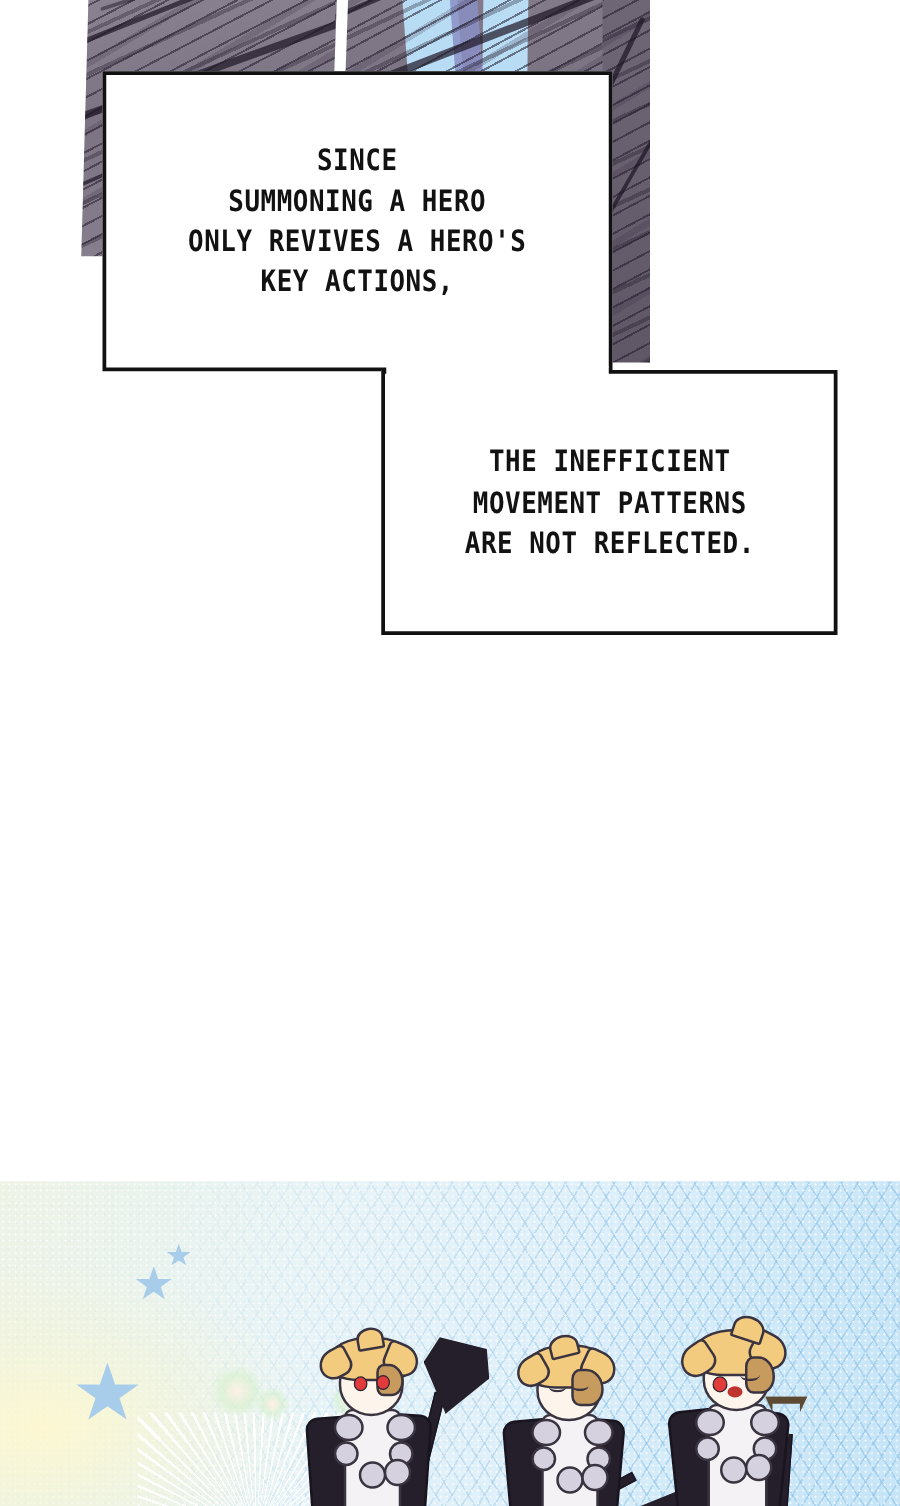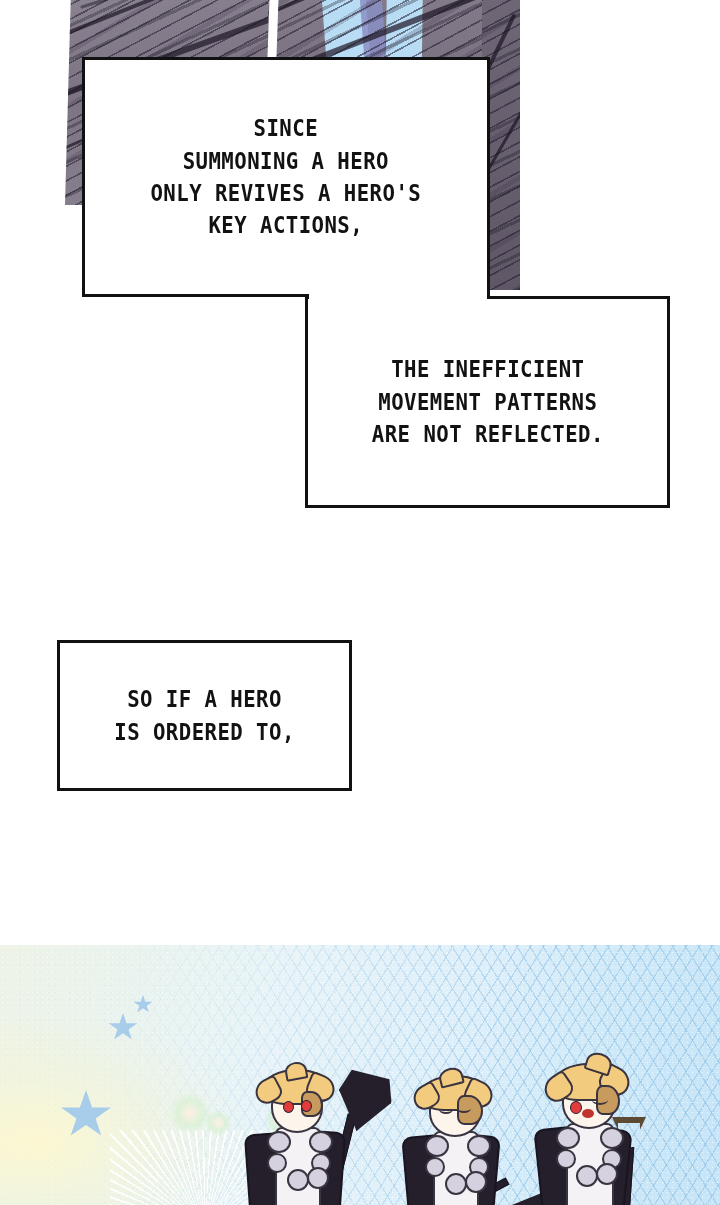--- a/index.html
+++ b/index.html
@@ -347,21 +347,17 @@
   </div>
 
   <div class="bubble" id="bubble-2">
     <span class="bubble-text">THE INEFFICIENT
 MOVEMENT PATTERNS
 ARE NOT REFLECTED.</span>
   </div>
 
   <div class="seam-mask" style="left:309px; top:293px; width:178px; height:8px;"></div>
 
-  <div class="bubble" id="bubble-3">
-    <span class="bubble-text">SO IF A HERO
-IS ORDERED TO,</span>
-  </div>
 
 
   <div class="seam-mask" style="left:210px; top:766px; width:139px; height:8px;"></div>
 
 </div>
 
 </body></html>

